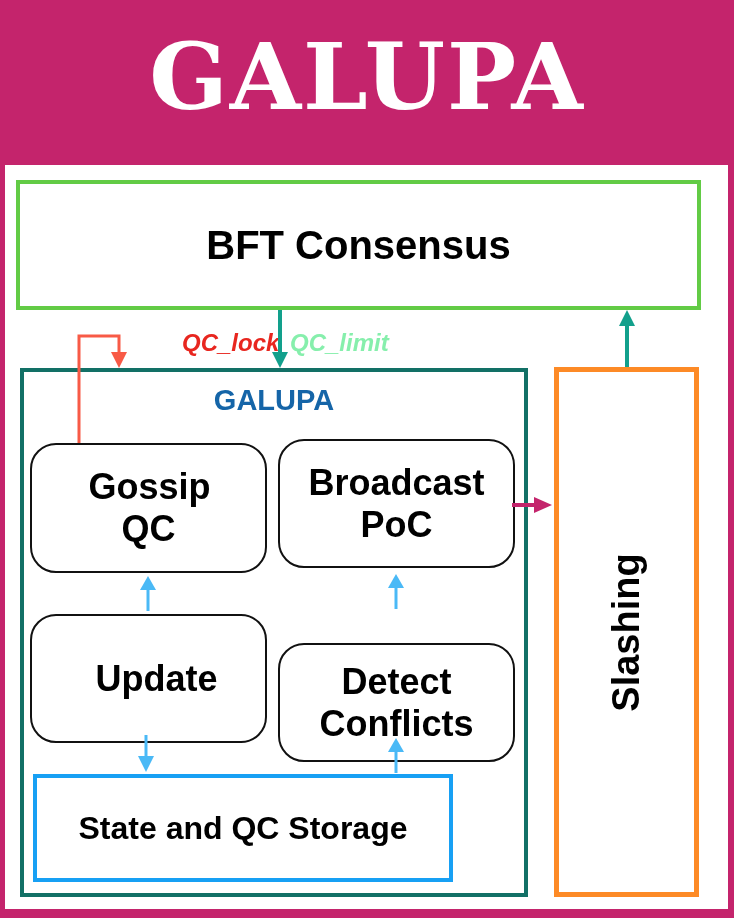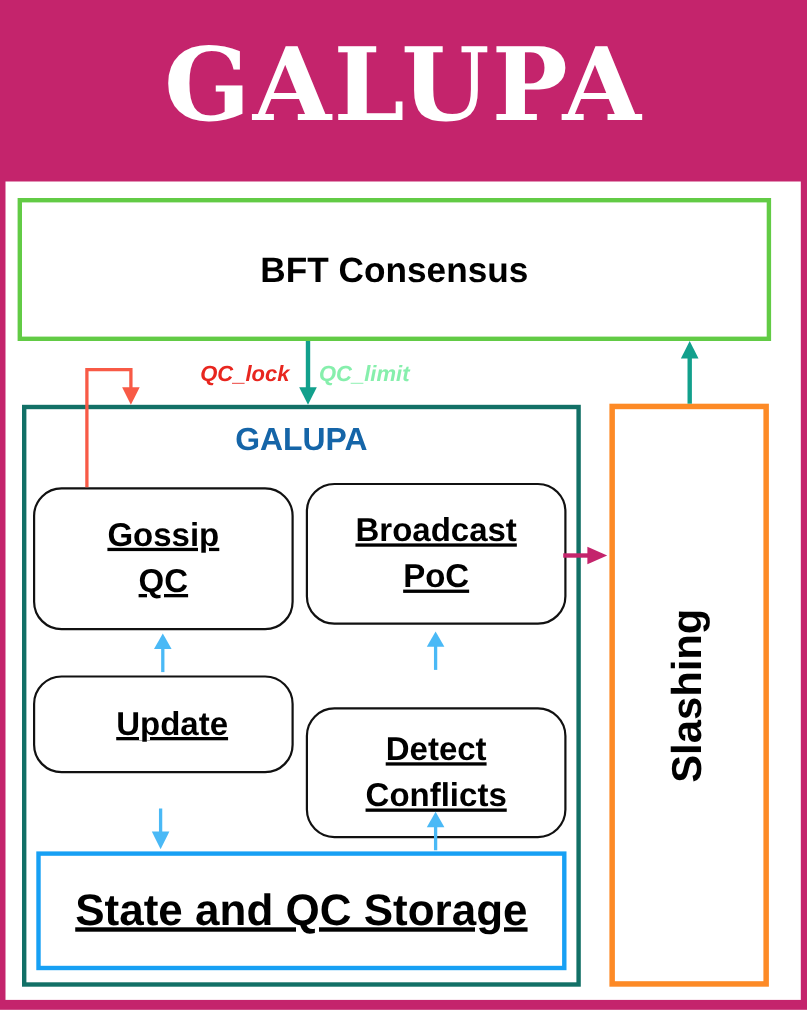--- a/index.html
+++ b/index.html
@@ -1,31 +1,31 @@
 <!DOCTYPE html>
 <html><head>
 <meta charset="utf-8">
 <style>
   html, body { margin:0; padding:0; }
   body { width:734px; height:918px; position:relative; background:#c4246c; overflow:hidden; font-family:"Liberation Sans", sans-serif; }
   .banner-title { position:absolute; left:0; top:22px; width:734px; text-align:center; color:#fff; font-family:"DejaVu Serif", serif; font-weight:bold; font-size:92px; letter-spacing:2px; line-height:110px; }
   .canvas { position:absolute; left:5px; top:165px; width:723px; height:744px; background:#fff; }
   .box { position:absolute; box-sizing:border-box; display:flex; align-items:center; justify-content:center; text-align:center; font-weight:bold; color:#000; }
-  .bft { left:16px; top:180px; width:685px; height:130px; border:4px solid #62cb45; font-size:32px; }
+  .bft { left:16px; top:180px; width:685px; height:130px; border:4px solid #62cb45; font-size:40px; }
   .galupa-box { left:20px; top:368px; width:508px; height:529px; border:4px solid #127066; }
   .galupa-label { position:absolute; left:20px; top:384px; width:508px; text-align:center; color:#1565a8; font-weight:bold; font-size:29px; }
   .slashing { left:554px; top:367px; width:145px; height:530px; border:5px solid #fd8a26; }
   .slashing span { transform:rotate(-90deg); font-size:38px; white-space:nowrap; display:block; }
-  .rbox { border:2px solid #111; border-radius:26px; font-size:30px; line-height:42px; background:#fff;text-decoration:underline; }
+  .rbox { border:2px solid #111; border-radius:26px; font-size:36px; line-height:42px; background:#fff; }
   .gossip { left:30px; top:443px; width:237px; height:130px; }
   .broadcast { left:278px; top:439px; width:237px; height:129px; }
-  .update { left:30px; top:614px; width:237px; height:89px;padding-left:16px; }
+  .update { left:30px; top:614px; width:237px; height:129px;padding-left:16px; }
   .detect { left:278px; top:614px; width:237px; height:119px;margin-top:29px; }
-  .storage { left:33px; top:774px; width:482px; height:108px; border:4px solid #17a0f4; font-size:40px;text-decoration:underline; }
-  .lbl { position:absolute; font-style:italic; font-weight:bold; font-size:20px; }
+  .storage { left:33px; top:774px; width:420px; height:108px; border:4px solid #17a0f4; font-size:32px; }
+  .lbl { position:absolute; font-style:italic; font-weight:bold; font-size:24px; }
   .qclock { left:182px; top:329px; color:#e8261f; }
   .qclimit { left:290px; top:329px; color:#86efac; }
   svg.arrows { position:absolute; left:0; top:0; width:734px; height:918px; pointer-events:none; }
 </style>
 </head>
 <body>
 
 <div class="banner-title">GALUPA</div>
 <div class="canvas"></div>
 

